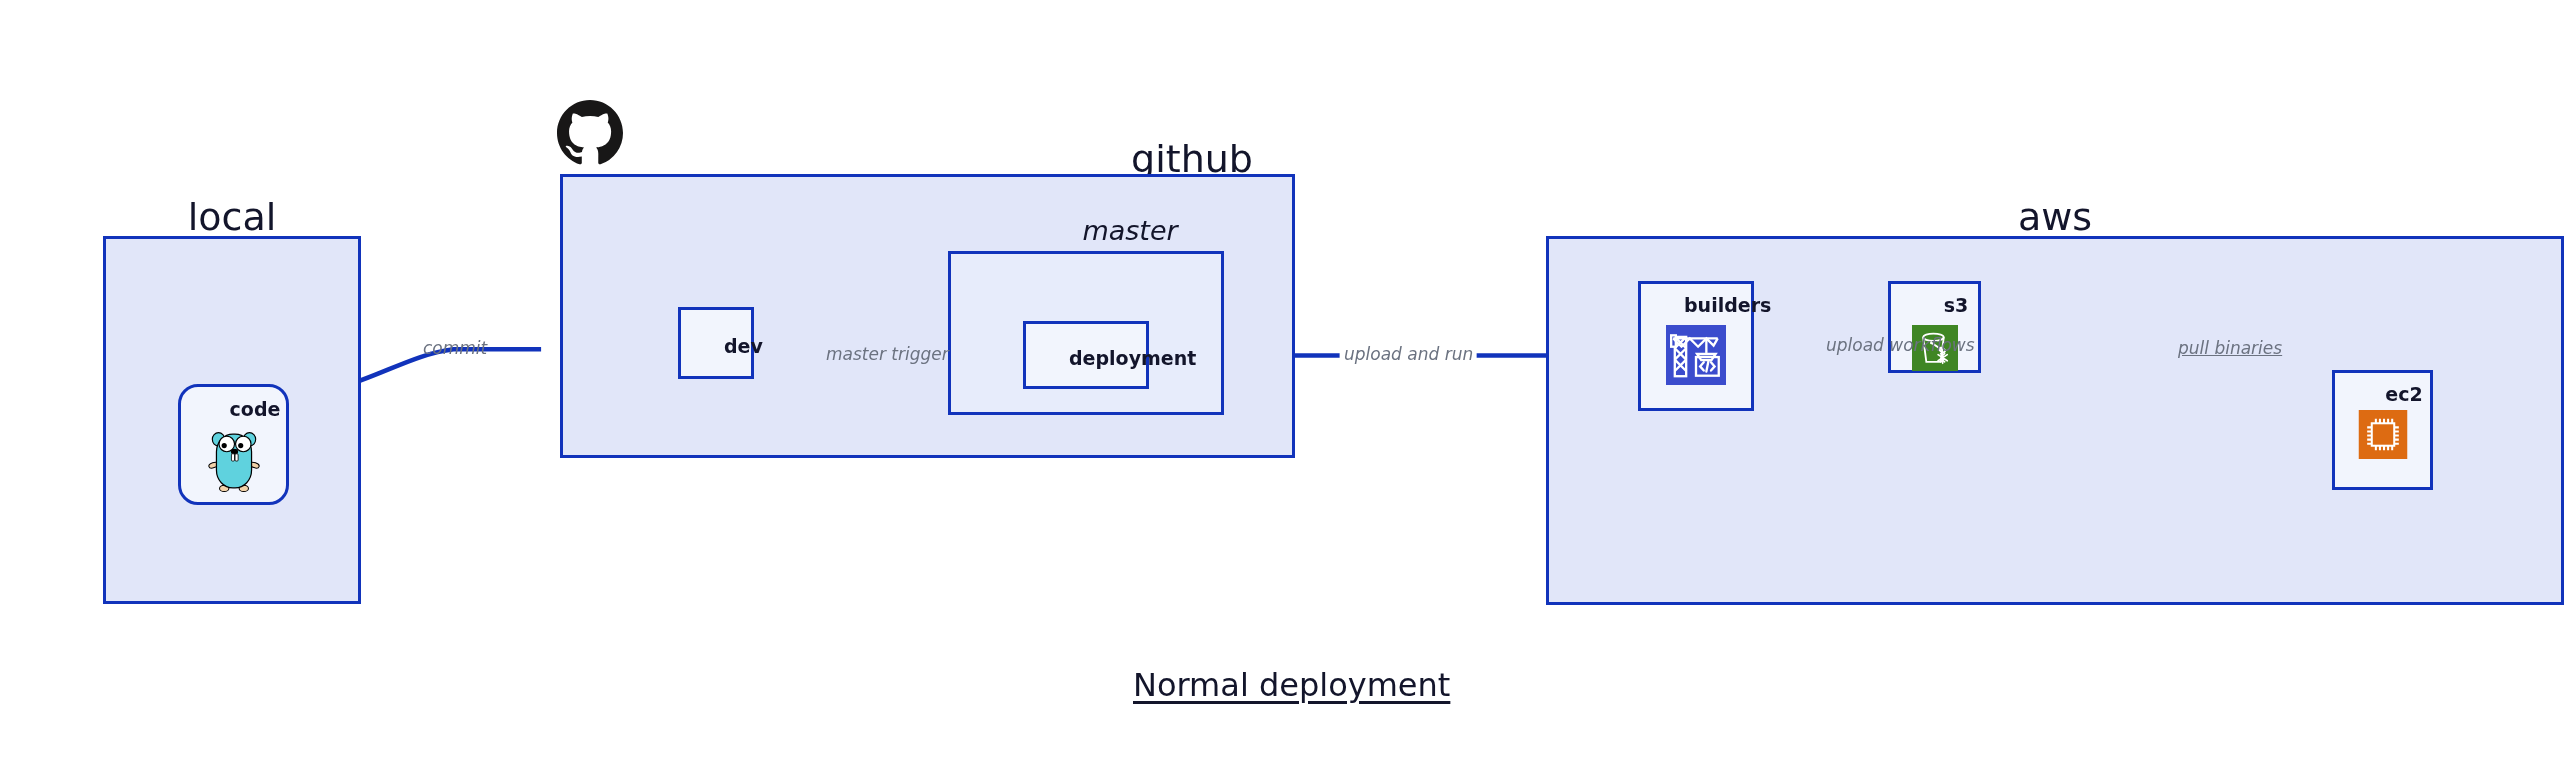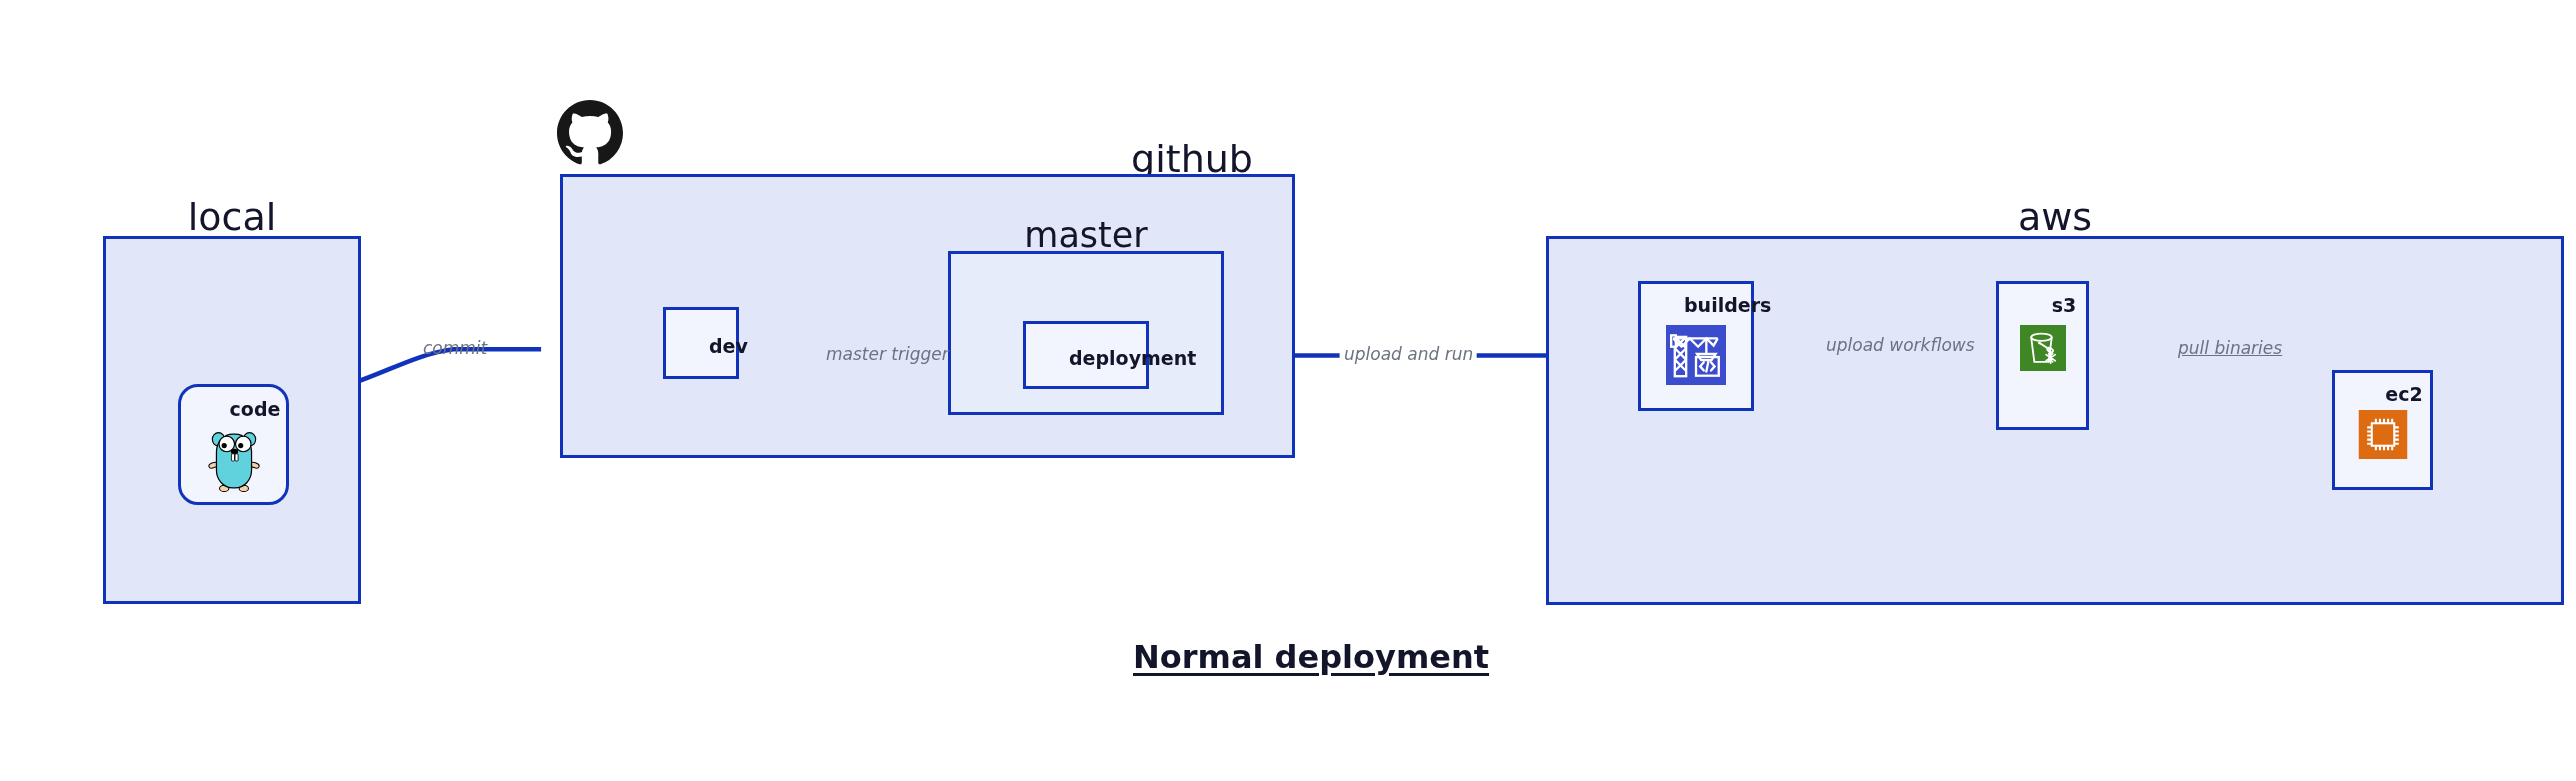--- a/index.html
+++ b/index.html
@@ -71,24 +71,25 @@
     font-style: italic;
     white-space: nowrap;
     background: transparent;
     line-height: 1;
   }
   
   .caption {
     position: absolute;
     color: #13152b;
     font-size: 32px;
-    font-weight: 700;
+    font-weight: 400;
     text-decoration: underline;
     text-underline-offset: 5.2px;
     white-space: nowrap;
+    margin-top: 28px;
   }
   svg.overlay {
     position: absolute;
     left: 0;
     top: 0;
     width: 2604px;
     height: 781px;
     pointer-events: none;
   }
   .icon-tile {
@@ -164,25 +165,25 @@
         1.08.58 1.23.82.72 1.21 1.87.87 2.33.66.07-.52.28-.87.51-1.07-1.78-.2-3.64-.89-3.64-3.95
         0-.87.31-1.59.82-2.15-.08-.2-.36-1.02.08-2.12 0 0 .67-.21 2.2.82.64-.18 1.32-.27 2-.27s1.36.09 2 .27c1.53-1.04
         2.2-.82 2.2-.82.44 1.1.16 1.92.08 2.12.51.56.82 1.27.82 2.15 0 3.07-1.87 3.75-3.65 3.95.29.25.54.73.54 1.48
         0 1.07-.01 1.93-.01 2.2 0 .21.15.46.55.38A8.01 8.01 0 0 0 16 8c0-4.42-3.58-8-8-8z"></path>
     </svg>
   </div>
 
   <div class="group" style="left:560px; top:174px; width:735px; height:284px;">
   </div>
 
-  <div class="node" style="left:663px; top:307px; width:76px; height:72px;">
+  <div class="node" style="left:678px; top:307px; width:76px; height:72px;">
     <div class="node-label" style="top:25px;">dev</div>
   </div>
 
-  <div class="group-label" style="left:948px; top:215px; width:276px; font-size:35px;">master</div>
+  <div class="group-label" style="left:992px; top:215px; width:276px; font-size:27px;font-style:italic;">master</div>
   <div class="subgroup" style="left:948px; top:251px; width:276px; height:164px;">
   </div>
 
   <div class="node" style="left:1023px; top:321px; width:126px; height:68px;">
     <div class="node-label" style="top:23px;">deployment</div>
   </div>
 
   <div class="group-label" style="left:1546px; top:195px; width:1018px; text-align:center;">aws</div>
   <div class="group" style="left:1546px; top:236px; width:1018px; height:369px;">
   </div>
@@ -206,21 +207,21 @@
 
           <path d="M60 56 L96 56 L88 68 L68 68 Z"></path>
 
           <rect x="58" y="62" width="44" height="36"></rect>
           <path d="M73 72 L66 80 L73 88 M87 72 L94 80 L87 88 M82 70 L78 90" stroke-linecap="round"></path>
         </g>
       </svg>
     </div>
   </div>
 
-  <div class="node" style="left:1996px; top:281px; width:93px; height:149px;">
+  <div class="node" style="left:1888px; top:281px; width:93px; height:92px;">
     <div class="node-label" style="top:10.3px;">s3</div>
     <div class="node-icon" style="top:41px;">
       <svg width="46" height="46" viewBox="0 0 90 90" class="icon-tile">
         <rect x="0" y="0" width="90" height="90" fill="#3f8624"></rect>
         <g stroke="#ffffff" stroke-width="3.6" fill="none" stroke-linecap="round">
 
           <path d="M22 25 L28 72 L56 72 L62 25"></path>
           <ellipse cx="42" cy="24" rx="20" ry="7"></ellipse>
 
           <path d="M38 35 L58 48"></path>

